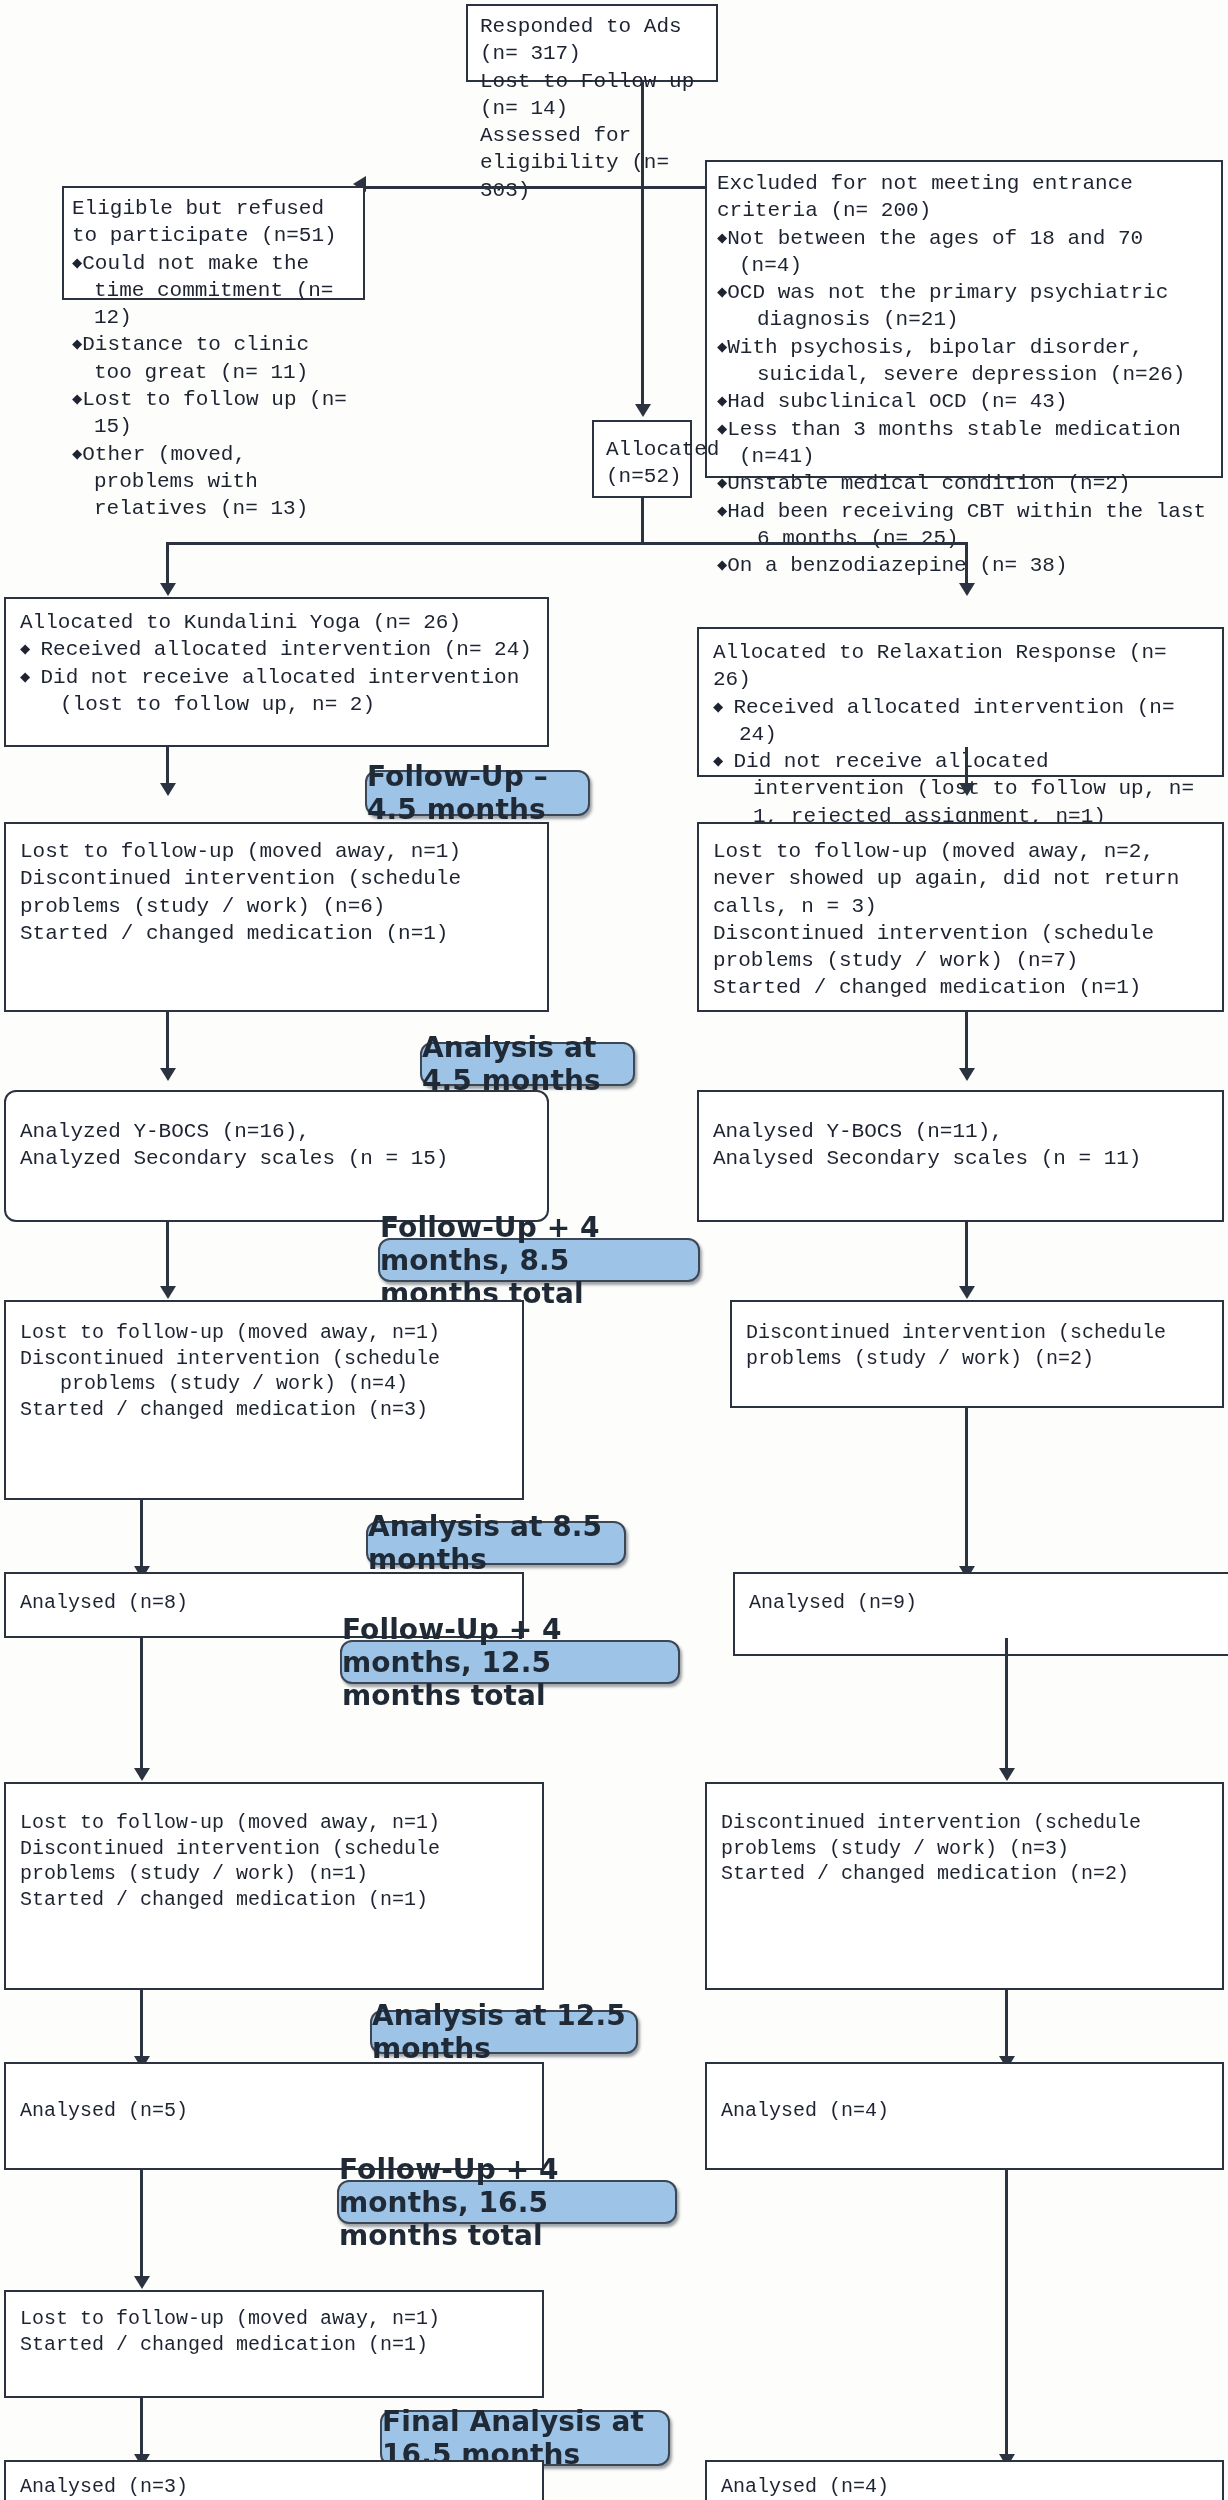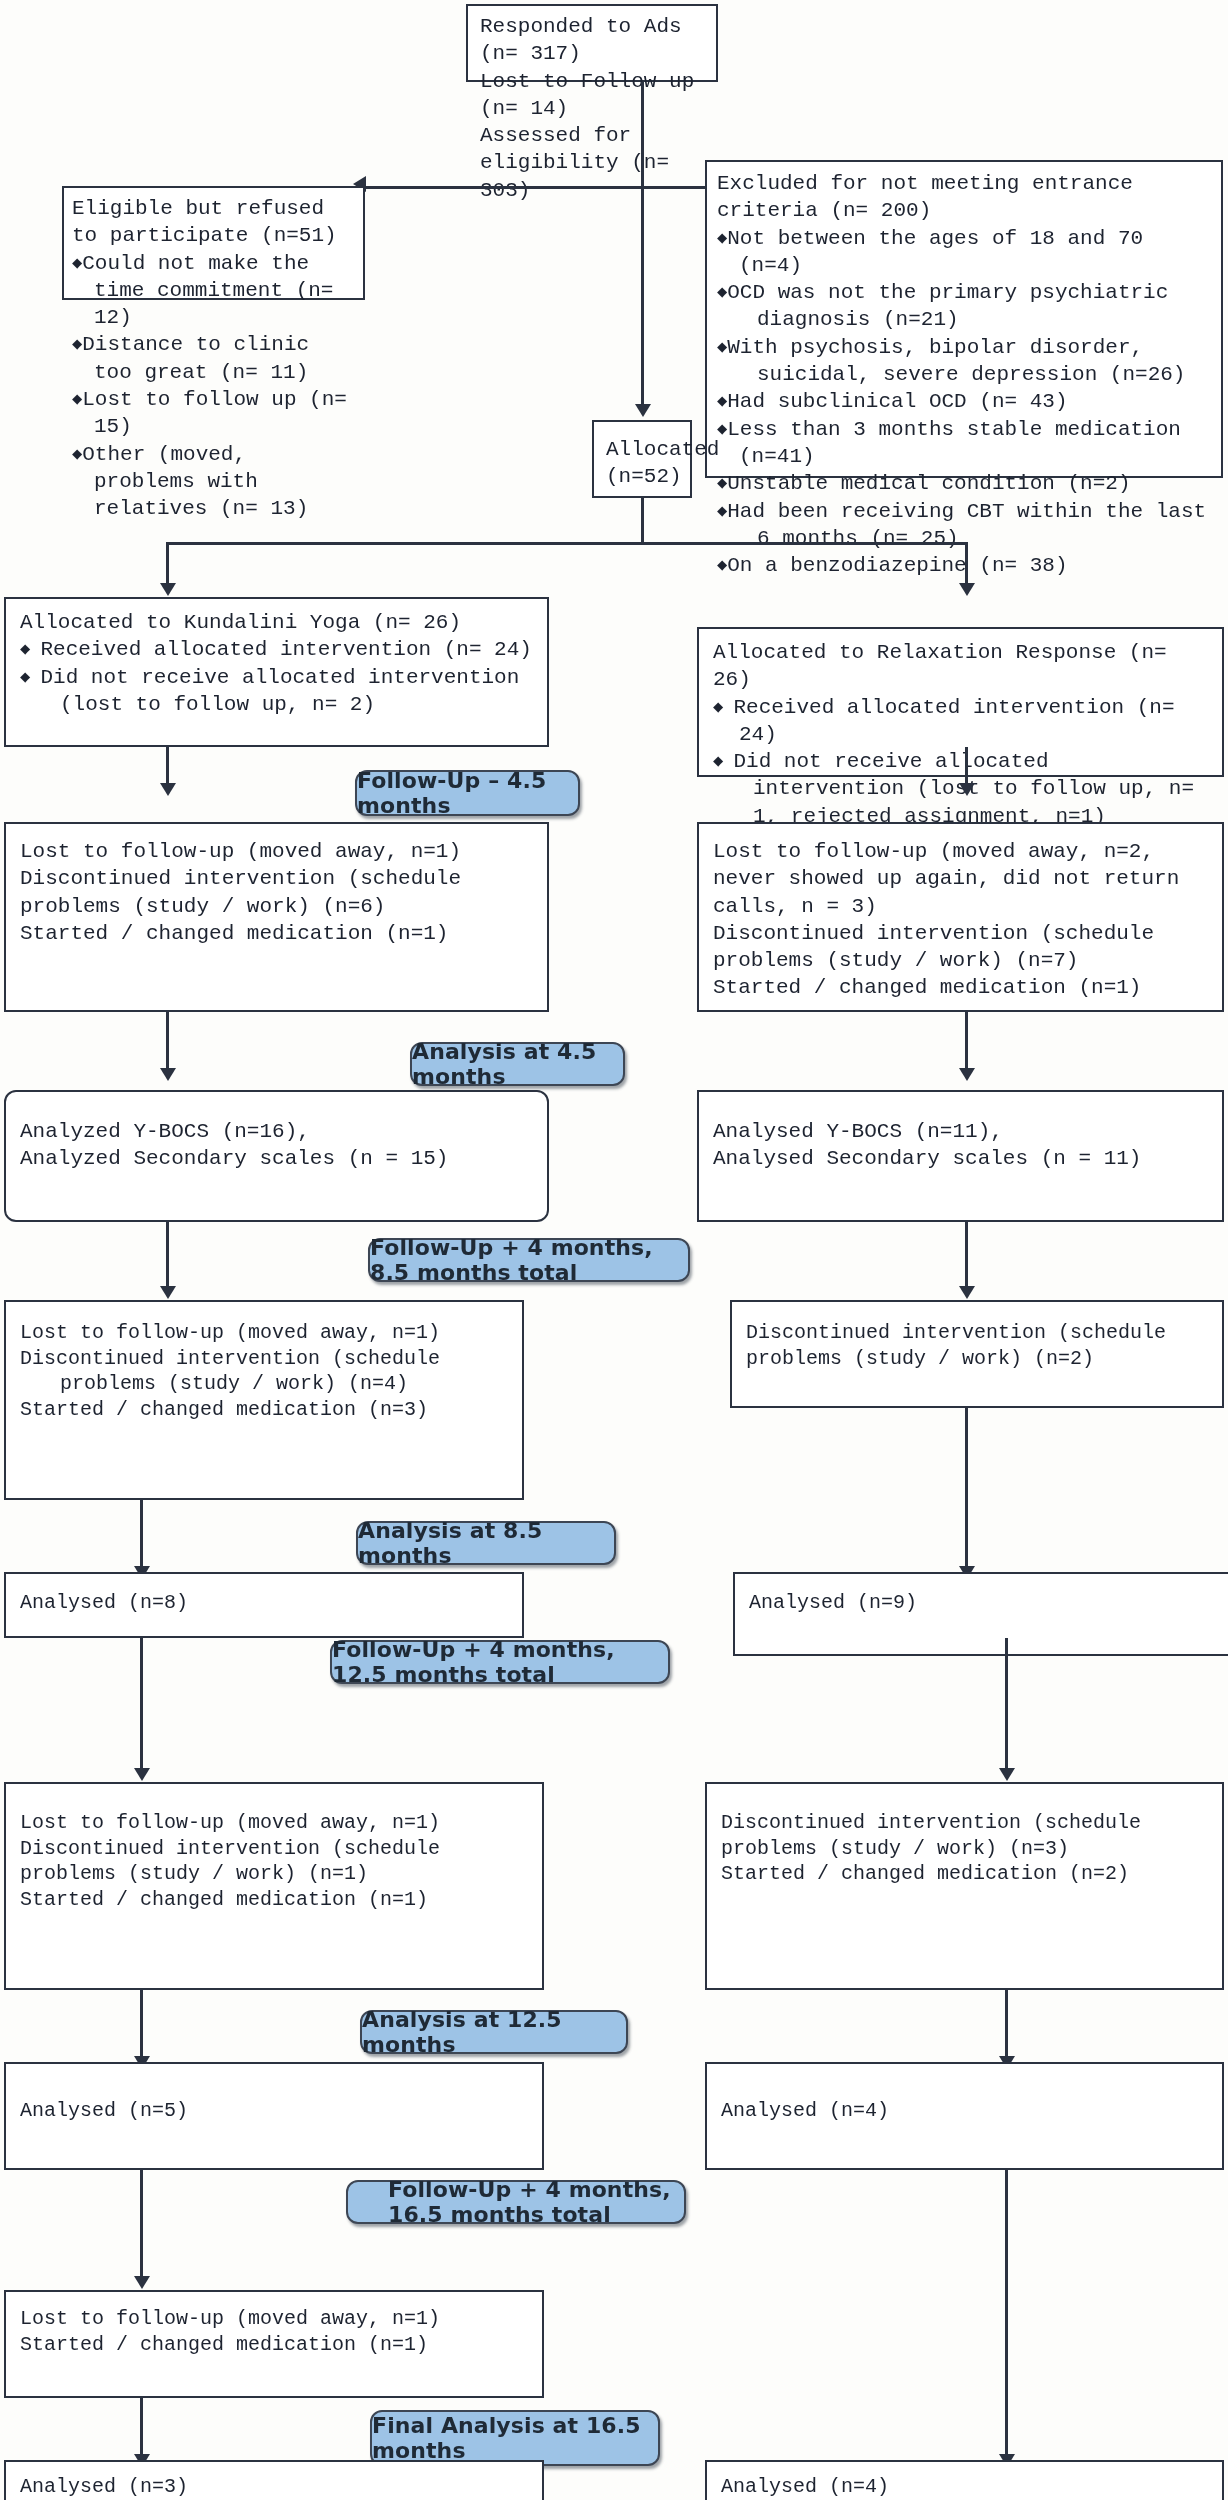--- a/index.html
+++ b/index.html
@@ -10,22 +10,22 @@
   .box .inner{padding:10px 12px;font-size:21px;line-height:1.30;}
   .box .inner .hang{display:block;padding-left:22px;text-indent:-22px;}
   .box .inner .hang2{display:block;padding-left:40px;text-indent:-40px;}
   .box .inner .plain{display:block;}
   .box .inner .gap{height:18px;}
   .dia{font-size:17px;vertical-align:1px;}
 
   .banner{position:absolute;background:#9dc3e6;border:2px solid #3d4654;border-radius:12px;
           box-sizing:border-box;display:flex;align-items:center;justify-content:center;
           font-family:"DejaVu Sans","Liberation Sans",sans-serif;font-weight:bold;
-          font-size:22px;color:#1f2a36;letter-spacing:.1px;
-          box-shadow:2px 3px 3px rgba(40,50,65,.45);}
+          font-size:28px;color:#1f2a36;letter-spacing:.1px;
+          box-shadow:2px 3px 3px rgba(40,50,65,.45);margin-left:10px;}
 
   .ln{position:absolute;background:#2b3240;}
   .vl{width:3px;}
   .hl{height:3px;}
   .arrow-d{position:absolute;width:0;height:0;border-left:8px solid transparent;
            border-right:8px solid transparent;border-top:13px solid #2b3240;}
   .arrow-l{position:absolute;width:0;height:0;border-top:8px solid transparent;
            border-bottom:8px solid transparent;border-right:13px solid #2b3240;}
   .arrow-r{position:absolute;width:0;height:0;border-top:8px solid transparent;
            border-bottom:8px solid transparent;border-left:13px solid #2b3240;}
@@ -249,21 +249,21 @@
   </div>
   <div class="box small" style="left:705px;top:2062px;width:519px;height:108px;">
     <div class="inner" style="padding:34px 14px;">
       <span class="plain">Analysed  (n=4)</span>
     </div>
   </div>
 
   <div class="ln vl" style="left:140px;top:2170px;height:112px;"></div>
   <div class="arrow-d" style="left:134px;top:2276px;"></div>
 
-  <div class="banner" style="left:346px;top:2180px;width:340px;height:44px;padding-left:40px;">
+  <div class="banner" style="left:327px;top:2180px;width:340px;height:44px;">
       <span>Follow-Up + 4 months, 16.5 months total</span>
     </div>
 
   <div class="box small" style="left:4px;top:2290px;width:540px;height:108px;">
     <div class="inner" style="padding:14px 14px;">
       <span class="plain">Lost to follow-up (moved away, n=1)</span>
       <span class="plain">Started / changed medication (n=1)</span>
     </div>
   </div>
 

